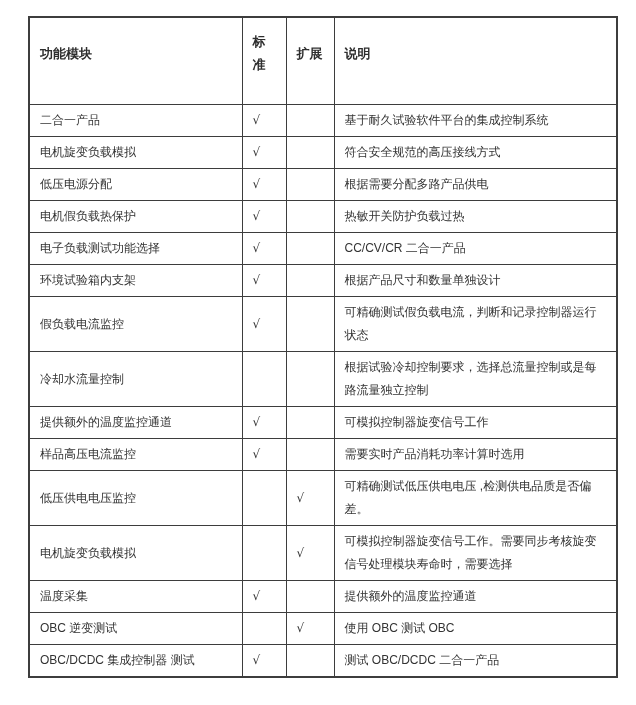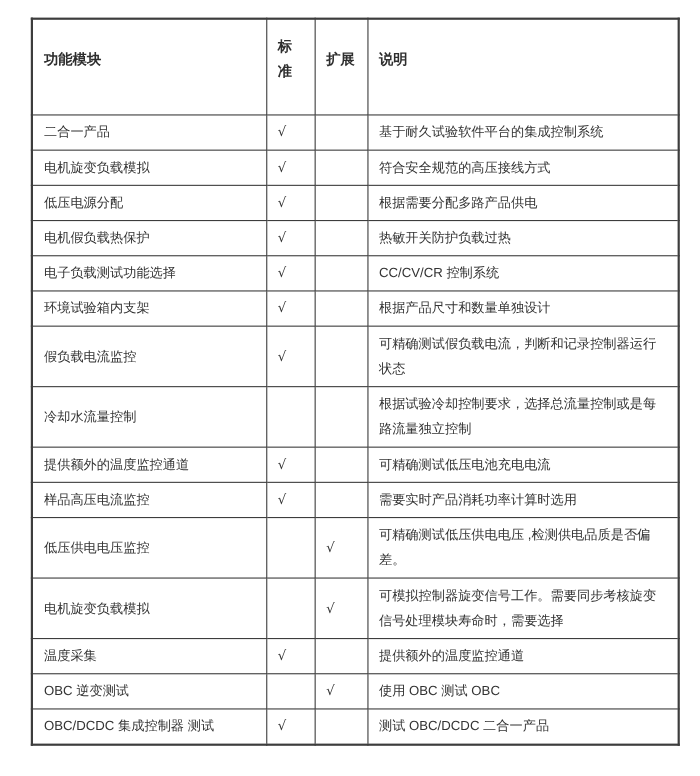--- a/index.html
+++ b/index.html
@@ -103,21 +103,21 @@
     <td>电机假负载热保护</td>
     <td class="mark-cell">√</td>
     <td class="mark-cell"></td>
     <td>热敏开关防护负载过热</td>
   </tr>
 
   <tr>
     <td>电子负载测试功能选择</td>
     <td class="mark-cell">√</td>
     <td class="mark-cell"></td>
-    <td>CC/CV/CR 控制系统</td>
+    <td>CC/CV/CR 二合一产品</td>
   </tr>
 
   <tr>
     <td>环境试验箱内支架</td>
     <td class="mark-cell">√</td>
     <td class="mark-cell"></td>
     <td>根据产品尺寸和数量单独设计</td>
   </tr>
 
   <tr>
@@ -131,21 +131,21 @@
     <td>冷却水流量控制</td>
     <td class="mark-cell"></td>
     <td class="mark-cell"></td>
     <td>根据试验冷却控制要求，选择总流量控制或是每路流量独立控制</td>
   </tr>
 
   <tr>
     <td>提供额外的温度监控通道</td>
     <td class="mark-cell">√</td>
     <td class="mark-cell"></td>
-    <td>可精确测试低压电池充电电流</td>
+    <td>可模拟控制器旋变信号工作</td>
   </tr>
 
   <tr>
     <td>样品高压电流监控</td>
     <td class="mark-cell">√</td>
     <td class="mark-cell"></td>
     <td>需要实时产品消耗功率计算时选用</td>
   </tr>
 
 

